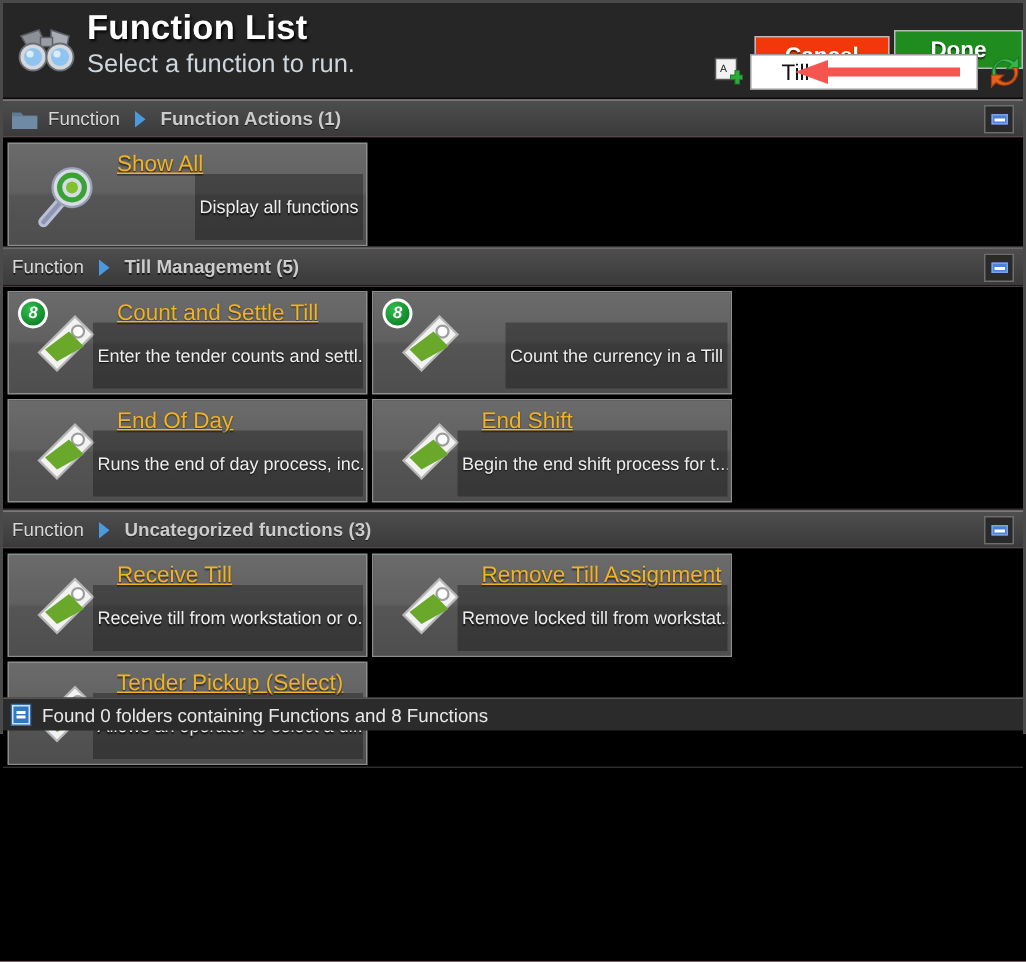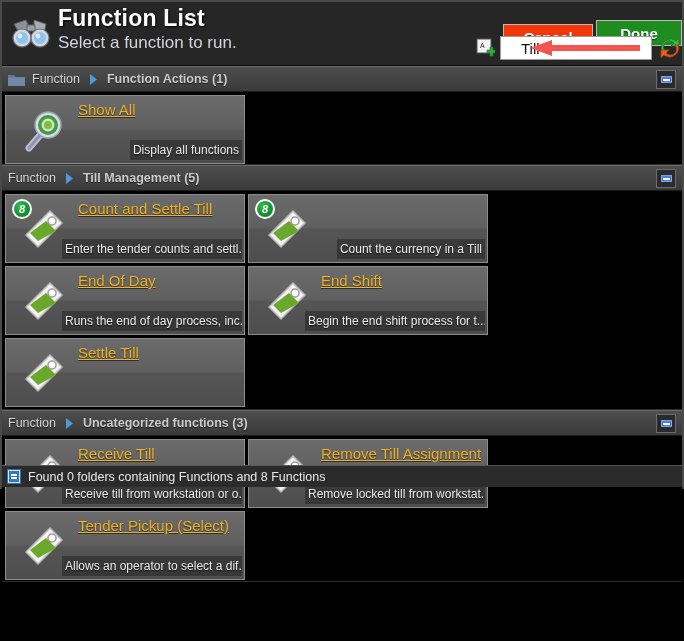--- a/index.html
+++ b/index.html
@@ -115,21 +115,21 @@
   .tile-title {
     position: absolute; left: 72px; top: 5px; right: 6px;
     color: #f0b323; font-size: 15px;
     text-shadow: 0 1px 1px rgba(0,0,0,.55);
     white-space: nowrap; overflow: hidden; text-decoration: underline;
   }
   .tile-desc {
     position: absolute; right: 2px; bottom: 3px;
     color: #eeeeee; font-size: 12px;
     background: rgba(0,0,0,.30);
-    padding: 3px 3px;
+    padding: 15px 3px;
     white-space: nowrap; overflow: hidden;
     max-width: 180px;
     text-shadow: 0 1px 1px rgba(0,0,0,.8);
   }
   .tag-icon { position: absolute; left: 14px; top: 12px; width: 46px; height: 46px; }
   .badge {
     position: absolute; left: 6px; top: 4px;
     width: 20px; height: 20px; border-radius: 50%;
     background: radial-gradient(circle at 35% 30%, #2fbd4a 0%, #118a2c 70%, #0a6a20 100%);
     border: 2px solid #ffffff;
@@ -274,29 +274,20 @@
     <div class="tile">
       <svg class="tag-icon" viewBox="0 0 46 46">
         <path d="M30 4 L42 16 L18 40 L6 28 Z" fill="#f2f2f2" stroke="#b7b7b7" stroke-width="1.5"></path>
         <circle cx="32" cy="14" r="4" fill="#ffffff" stroke="#9e9e9e" stroke-width="1.5"></circle>
         <path d="M26 14 L36 24 L18 34 L10 26 Z" fill="#6aa82c"></path>
       </svg>
       <div class="tile-title">End Shift</div>
       <div class="tile-desc">Begin the end shift process for t...</div>
     </div>
 
-    <div class="tile">
-      <svg class="tag-icon" viewBox="0 0 46 46">
-        <path d="M30 4 L42 16 L18 40 L6 28 Z" fill="#f2f2f2" stroke="#b7b7b7" stroke-width="1.5"></path>
-        <circle cx="32" cy="14" r="4" fill="#ffffff" stroke="#9e9e9e" stroke-width="1.5"></circle>
-        <path d="M26 14 L36 24 L18 34 L10 26 Z" fill="#6aa82c"></path>
-      </svg>
-      <div class="tile-title">Settle Till</div>
-
-    </div>
   </div>
 
   <div class="group-head">
     <span class="crumb">Function</span>
     <svg class="crumb-sep" width="9" height="11" viewBox="0 0 9 11">
       <polygon points="1,0 8,5.5 1,11" fill="#4c9ade"></polygon>
     </svg>
     <span class="crumb dim">Uncategorized functions (3)</span>
     <div class="collapse-btn">
         <i></i>

